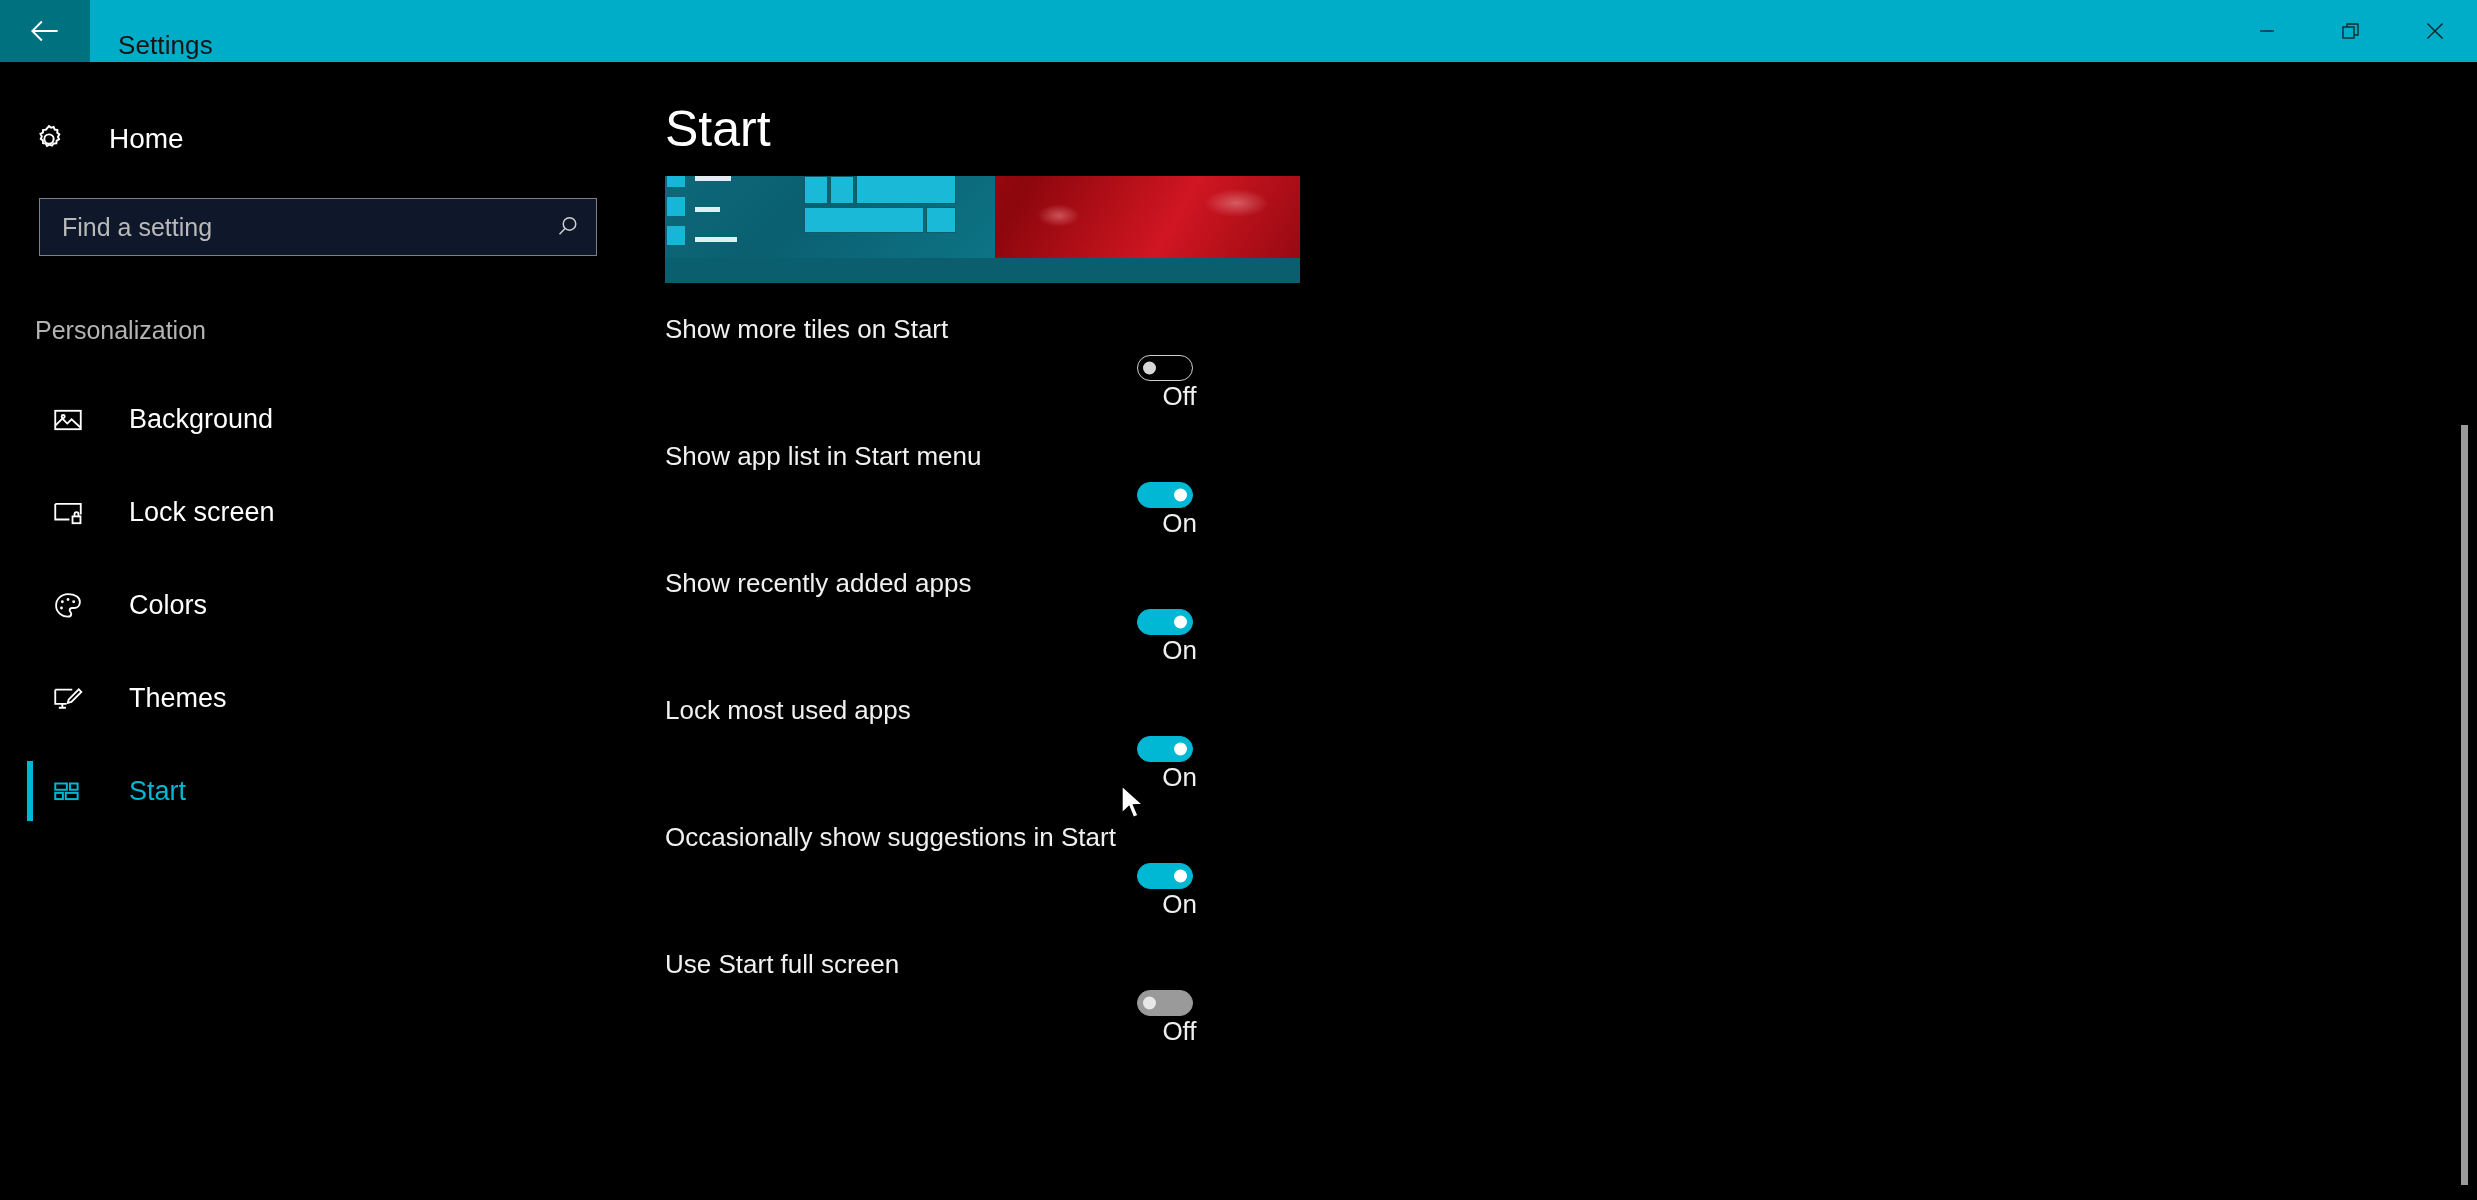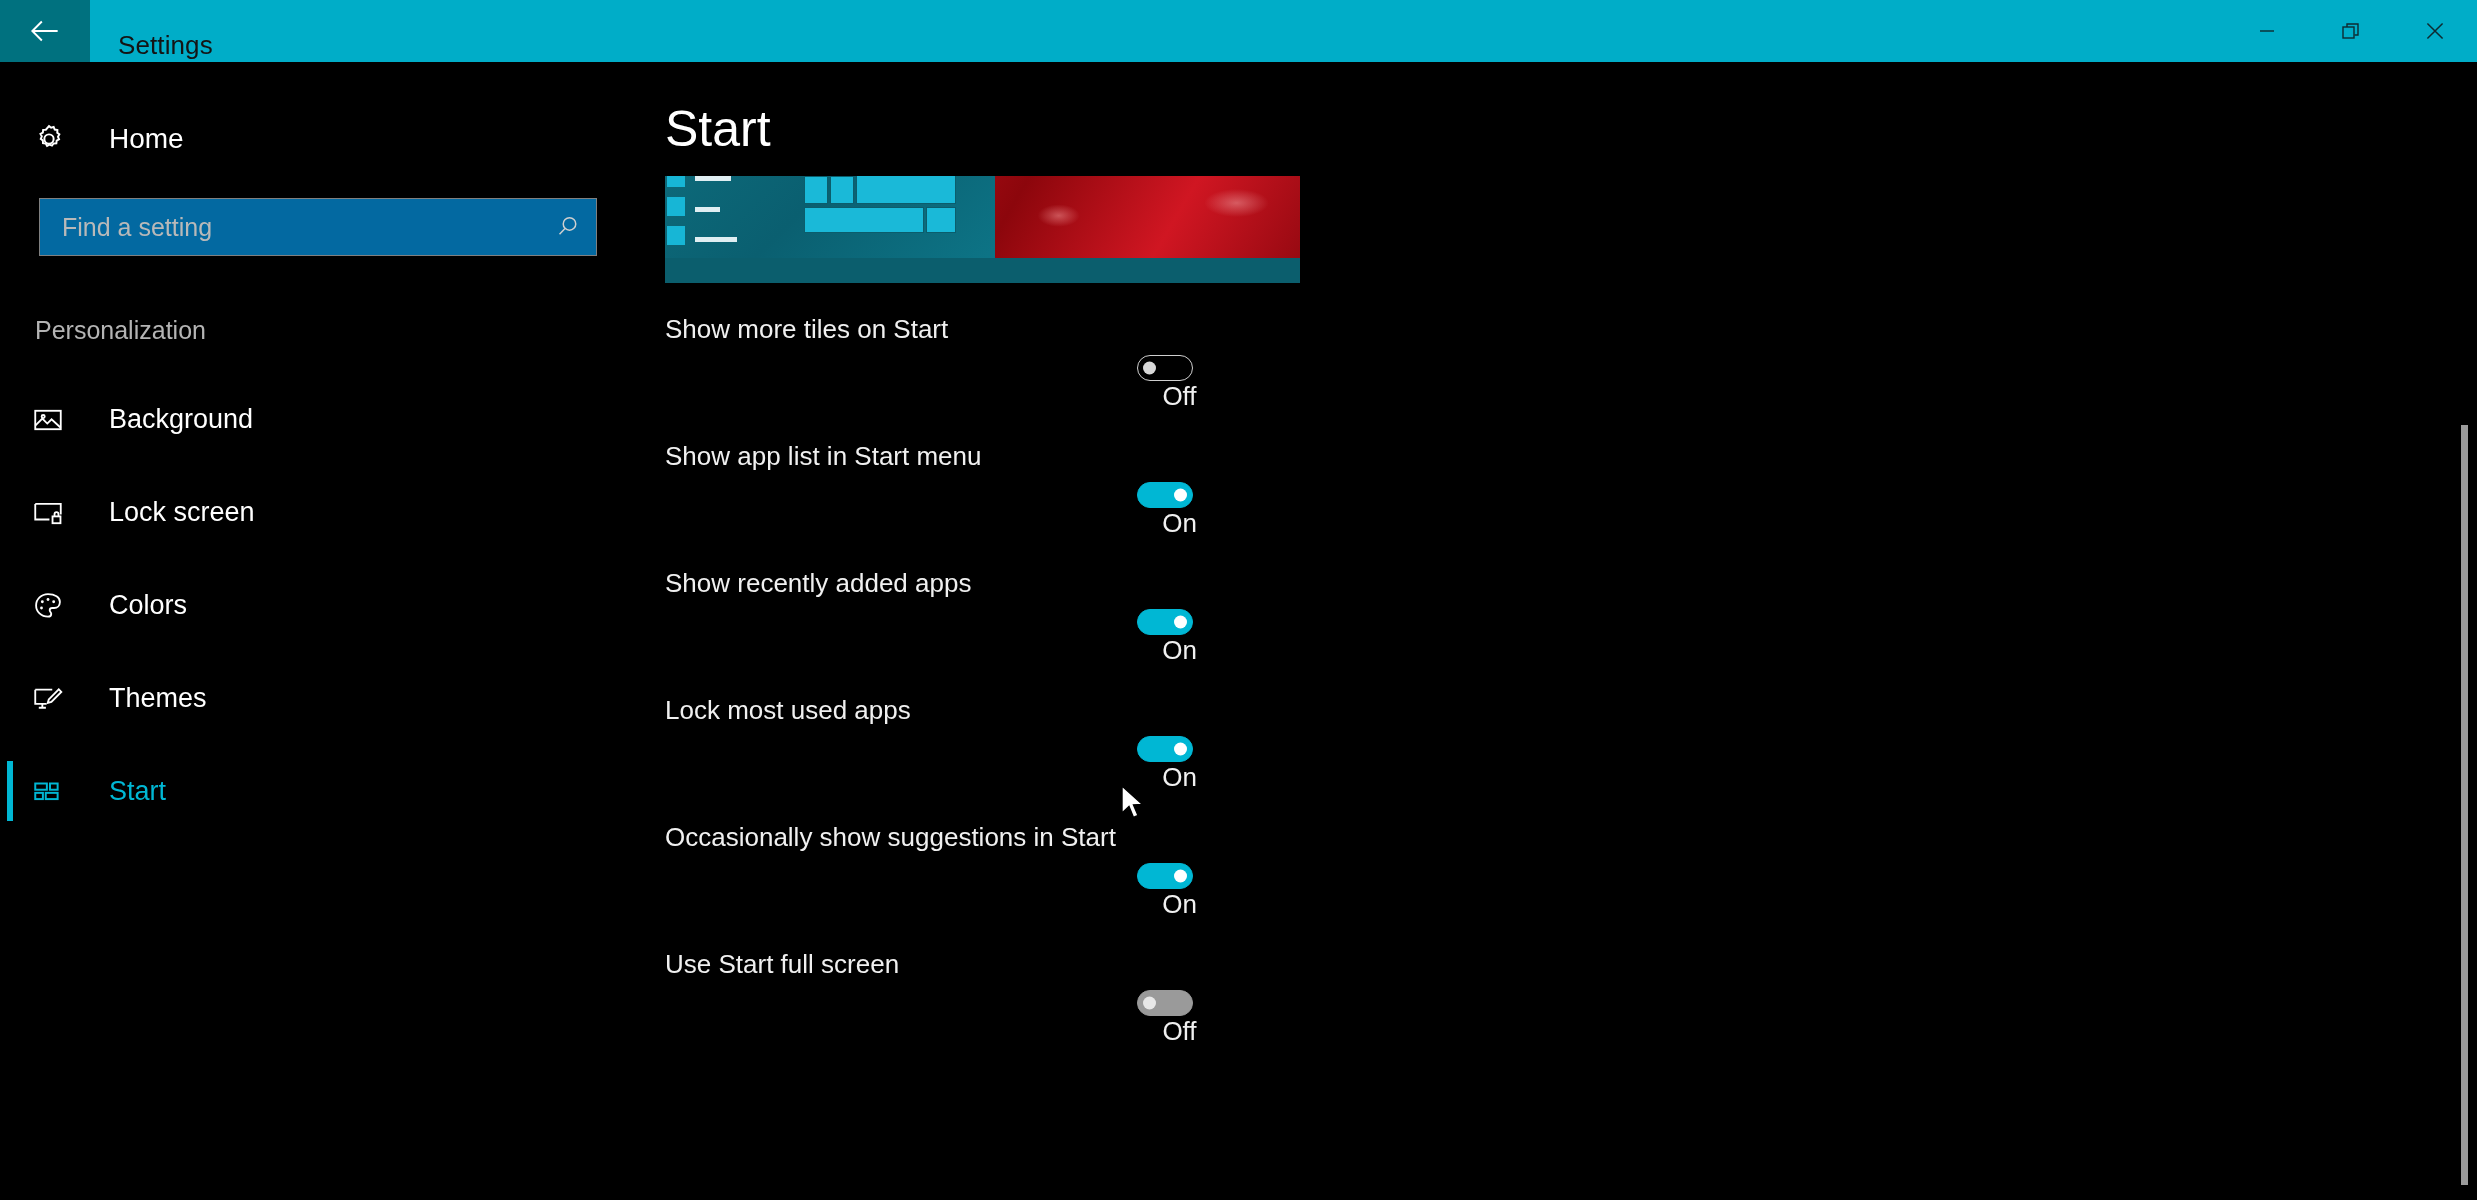--- a/index.html
+++ b/index.html
@@ -46,21 +46,21 @@
     height:70px; margin-top:42px; padding-left:24px;
     cursor:pointer;
   }
   .home-row .ico{ width:56px; display:flex; justify-content:flex-start; align-items:center; }
   .home-row .lbl{ font-size:28px; color:#fff; margin-left:22px; }
 
   .search-wrap{
     margin:24px 0 0 32px;
     width:558px; height:58px;
     border:1.5px solid #808080;
-    background:#0369a1;
+    background:#0f172a;
     display:flex; align-items:center;
     position:relative;
   }
   .search-wrap input{
     flex:1; height:100%;
     background:transparent; border:0; outline:none;
     color:#cfcfcf; font-size:25px;
     font-family:"Liberation Sans", sans-serif;
     padding-left:22px;
   }
@@ -71,20 +71,21 @@
     margin:60px 0 0 28px;
     font-size:25px; color:#b4b4b4;
   }
 
   .nav{ margin-top:28px; }
   .nav-item{
     position:relative;
     display:flex; align-items:center;
     height:93px; padding-left:24px;
     cursor:pointer;
+    margin-left:20px;
   }
   .nav-item .ico{ width:56px; display:flex; align-items:center; justify-content:flex-start; }
   .nav-item .lbl{ font-size:27px; color:#ffffff; margin-left:22px; }
   .nav-item.selected .lbl{ color:#00b7d4; }
   .nav-item.selected::before{
     content:""; position:absolute; left:0; top:16px;
     width:6px; height:60px; background:#00b7d4;
   }
 
   

